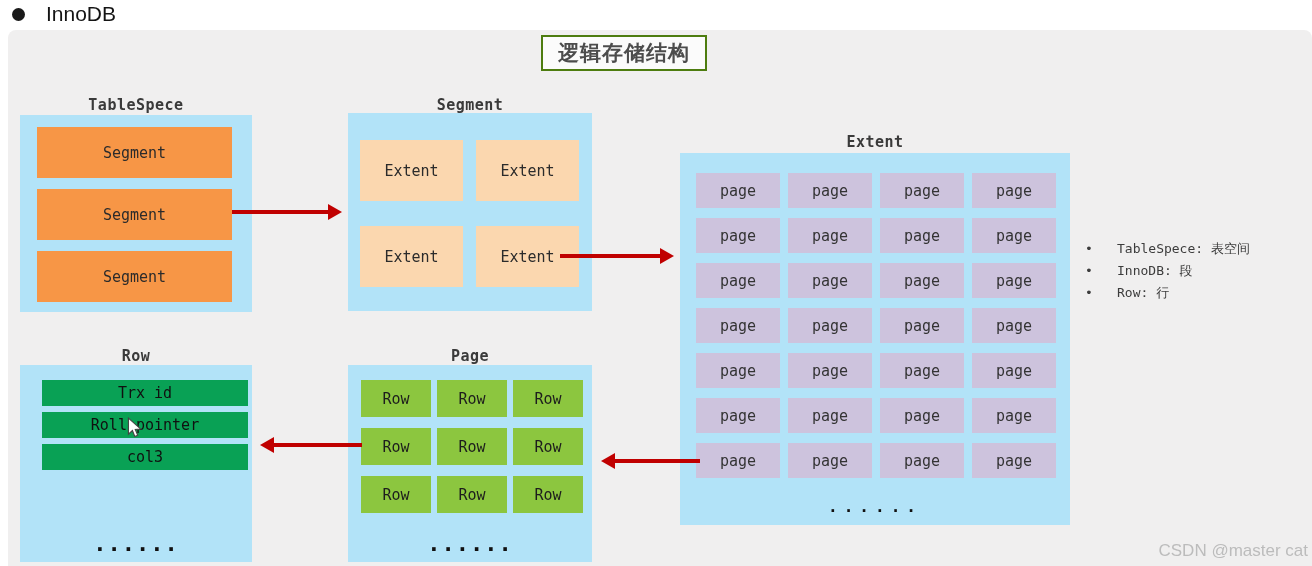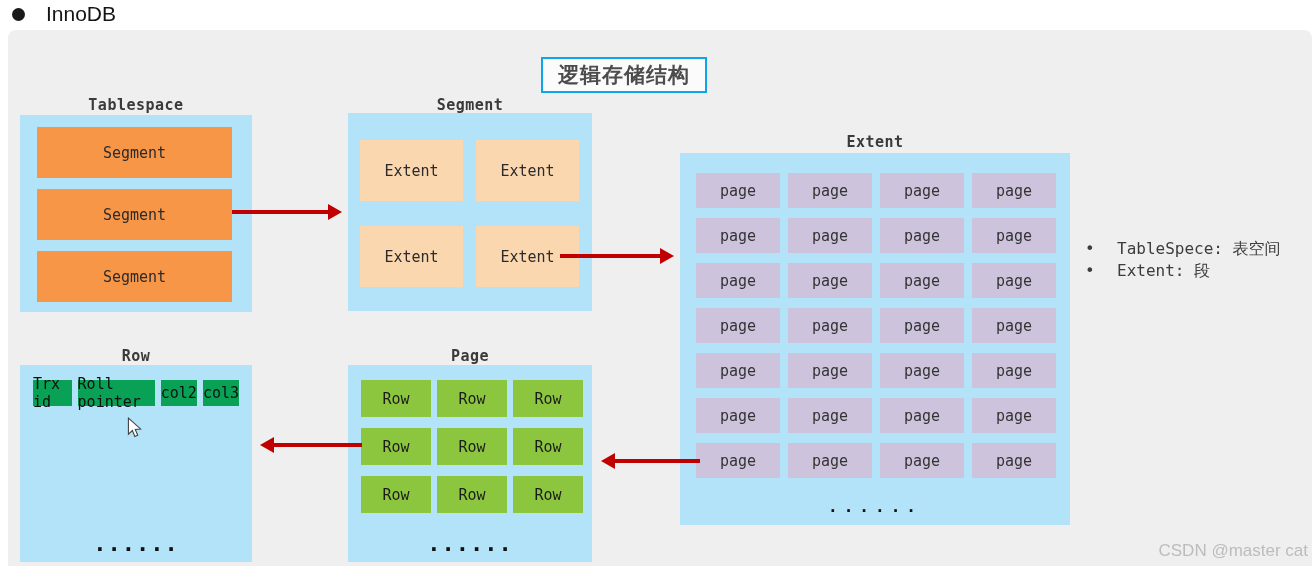--- a/index.html
+++ b/index.html
@@ -10,21 +10,21 @@
   .heading{position:absolute;left:12px;top:2px;display:flex;align-items:center;gap:21px;}
   .bullet{width:13px;height:13px;border-radius:50%;background:#1a1a1a;}
   .heading-text{font-size:21px;color:#141414;}
 
   
   .panel{position:absolute;left:8px;top:30px;width:1304px;height:536px;
          background:#f0efef;border-radius:8px 8px 0 0;}
 
   
   .title-box{position:absolute;left:541px;top:35px;height:28px;padding:2px 15px;
-             border:2px solid #0ea5e9;background:#fbfbfb;display:flex;align-items:flex-end;margin-top:22px;}
+             border:2px solid #4d7c0f;background:#fbfbfb;display:flex;align-items:flex-end;}
   .title-box span{font-size:21px;font-weight:600;color:#4c4c4c;letter-spacing:1px;}
 
   
   .glabel{position:absolute;font-family:"DejaVu Sans Mono",monospace;font-weight:bold;
           font-size:15px;color:#3a3a3a;text-align:center;letter-spacing:.5px;}
 
   
   .bluebox{position:absolute;background:var(--container-blue,#b2e3f8);}
 
   
@@ -51,22 +51,22 @@
             column-gap:8px;row-gap:10px;}
   .page-cell{background:var(--page-lavender,#cdc3dd);display:flex;align-items:center;
              justify-content:center;font-family:"DejaVu Sans Mono",monospace;
              font-size:15px;color:#333;}
   .dots{position:absolute;left:0;width:100%;text-align:center;color:#111;
         font-family:"DejaVu Sans Mono",monospace;font-weight:bold;}
   .ex-dots{bottom:9px;font-size:16px;letter-spacing:6px;}
 
   
   .rw-box{left:20px;top:365px;width:232px;height:197px;}
-  .rw-items{position:absolute;left:13px;top:15px;width:206px;display:flex;
-            flex-direction:row;gap:6px;}
+  .rw-items{position:absolute;left:22px;top:15px;width:206px;display:flex;
+            flex-direction:column;gap:6px;}
   .row-bar{height:26px;background:var(--row-dark-green,#09a155);display:flex;
            align-items:center;justify-content:center;
            font-family:"DejaVu Sans Mono",monospace;font-size:15px;color:#101010;}
   .close-dots{bottom:6px;font-size:22px;letter-spacing:1px;}
 
   
   .pg-box{left:348px;top:365px;width:244px;height:197px;}
   .pg-items{position:absolute;left:13px;top:15px;display:grid;
             grid-template-columns:repeat(3,70px);grid-auto-rows:37px;
             column-gap:6px;row-gap:11px;}
@@ -77,21 +77,21 @@
   
   .arrow{position:absolute;height:4px;background:var(--arrow-red,#c00000);}
   .arrow.right::after{content:"";position:absolute;right:-14px;top:-6px;
         border:8px solid transparent;border-left:14px solid var(--arrow-red,#c00000);}
   .arrow.left::after{content:"";position:absolute;left:-14px;top:-6px;
         border:8px solid transparent;border-right:14px solid var(--arrow-red,#c00000);}
 
   
   .legend{position:absolute;left:1085px;top:238px;margin:0;padding:0;list-style:none;}
   .legend li{font-family:"DejaVu Sans Mono","Liberation Sans",monospace;
-             font-size:16px;color:#3c3c3c;line-height:22px;white-space:pre;}
+             font-size:13px;color:#3c3c3c;line-height:22px;white-space:pre;}
   .legend li::before{content:"•";display:inline-block;width:32px;color:#3c3c3c;}
 
   
   .watermark{position:absolute;right:4px;bottom:5px;font-size:17px;color:#bcbcbc;}
 
   
   .cursor{position:absolute;left:127px;top:417px;width:15px;height:21px;}
 </style>
 </head>
 <body>
@@ -102,21 +102,21 @@
     <span class="bullet"></span>
     <span class="heading-text">InnoDB</span>
   </div>
 
   <div class="panel"></div>
 
   <div class="title-box">
     <span>逻辑存储结构</span>
   </div>
 
-  <div class="glabel" style="left:20px;top:96px;width:232px;">Tablespace</div>
+  <div class="glabel" style="left:20px;top:96px;width:232px;">TableSpece</div>
   <div class="bluebox ts-box">
     <div class="ts-items">
         <div class="seg-bar">Segment</div>
         <div class="seg-bar">Segment</div>
         <div class="seg-bar">Segment</div>
       </div>
   </div>
 
   <div class="glabel" style="left:348px;top:96px;width:244px;">Segment</div>
   <div class="bluebox sg-box">
@@ -161,21 +161,20 @@
         <div class="page-cell">page</div>
       </div>
     <div class="dots ex-dots">......</div>
   </div>
 
   <div class="glabel" style="left:20px;top:347px;width:232px;">Row</div>
   <div class="bluebox rw-box">
     <div class="rw-items">
         <div class="row-bar">Trx id</div>
         <div class="row-bar">Roll pointer</div>
-        <div class="row-bar">col2</div>
         <div class="row-bar">col3</div>
       </div>
     <div class="dots close-dots">......</div>
   </div>
 
   <div class="glabel" style="left:348px;top:347px;width:244px;">Page</div>
   <div class="bluebox pg-box">
     <div class="pg-items">
         <div class="rowcell">Row</div>
         <div class="rowcell">Row</div>
@@ -190,21 +189,22 @@
     <div class="dots close-dots">......</div>
   </div>
 
   <div class="arrow right" style="left:232px;top:210px;width:104px;"></div>
   <div class="arrow right" style="left:560px;top:254px;width:108px;"></div>
   <div class="arrow left" style="left:607px;top:459px;width:93px;"></div>
   <div class="arrow left" style="left:266px;top:443px;width:96px;"></div>
 
   <ul class="legend">
       <li>TableSpece: 表空间</li>
-      <li>Extent: 段</li>
+      <li>InnoDB: 段</li>
+      <li>Row: 行</li>
     </ul>
 
   <div class="watermark">CSDN @master cat</div>
 
   <svg class="cursor" viewBox="0 0 13 19">
     <path d="M1 1 L1 15.5 L4.6 12.2 L6.8 17.6 L9.4 16.5 L7.2 11.2 L12 10.8 Z" fill="#ffffff" stroke="#444444" stroke-width="1"></path>
   </svg>
 
 </div>
 

